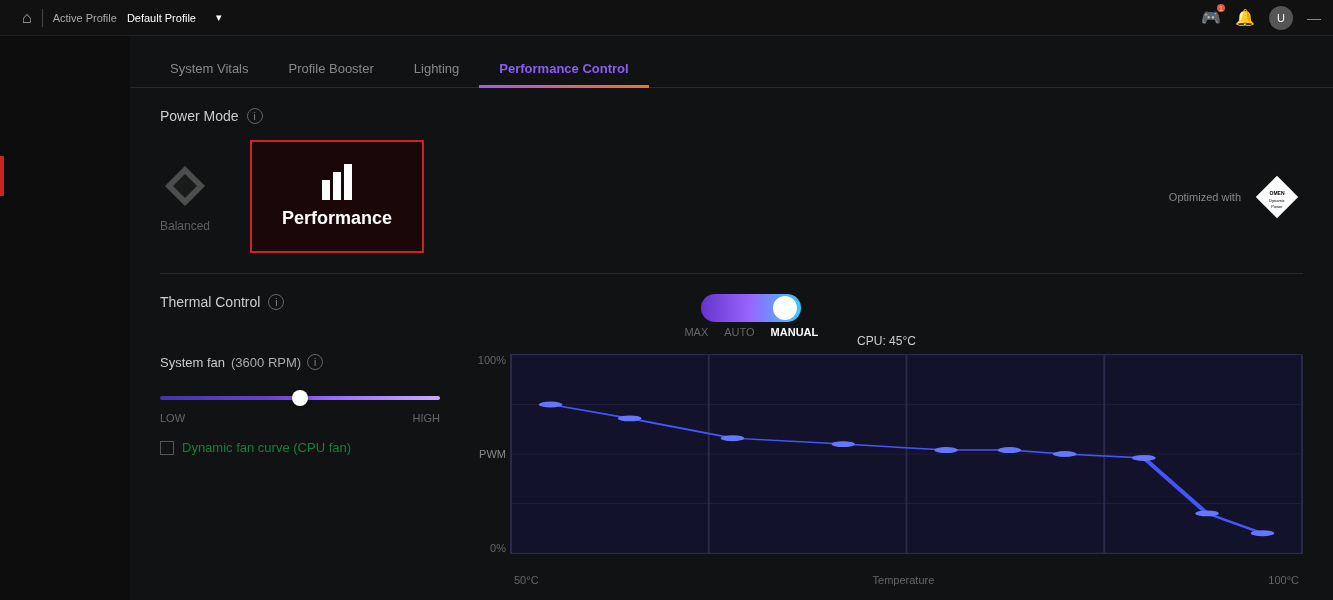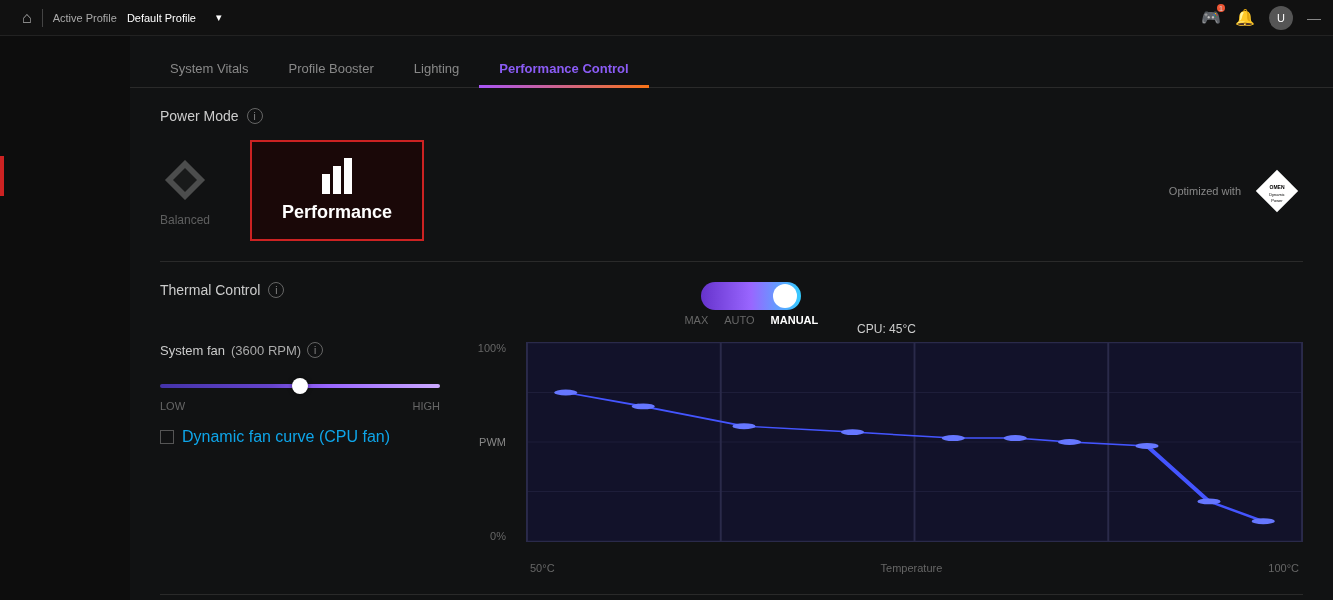--- a/index.html
+++ b/index.html
@@ -210,21 +210,21 @@
       width: 50px;
       height: 50px;
       display: flex;
       align-items: center;
       justify-content: center;
     }
 
     .performance-box {
       border: 2px solid #cc2222;
       background: #1a0808;
-      padding: 16px 30px;
+      padding: 22px 30px;
       display: flex;
       flex-direction: column;
       align-items: center;
       gap: 8px;
       cursor: pointer;
       min-width: 160px;
     }
 
     .bar-chart-icon {
       display: flex;
@@ -368,22 +368,22 @@
     }
     .checkbox {
       width: 14px;
       height: 14px;
       border: 1px solid #555;
       background: transparent;
       cursor: pointer;
       flex-shrink: 0;
     }
     .dynamic-curve-label {
-      font-size: 16px;
-      color: #0ea5e9;
+      font-size: 13px;
+      color: #15803d;
     }
     .chart-title {
       position: absolute;
       top: -20px;
       left: 50%;
       transform: translateX(-50%);
       font-size: 12px;
       color: #ccc;
       white-space: nowrap;
     }
@@ -519,21 +519,21 @@
           </div>
 
           <div class="dynamic-curve">
             <div class="checkbox"></div>
             <span class="dynamic-curve-label">Dynamic fan curve (CPU fan)</span>
           </div>
         </div>
 
         <div style="position: relative; flex: 1;">
           <div class="chart-title">CPU: 45°C</div>
-          <div style="display: flex; align-items: flex-start; gap: 16px;">
+          <div style="display: flex; align-items: flex-start;">
             <div style="position: relative; width: 40px; display: flex; flex-direction: column; justify-content: space-between; height: 200px; font-size: 11px; color: #666; align-items: flex-end; padding-right: 4px;">
               <span>100%</span>
               <span style="color:#888;">PWM</span>
               <span>0%</span>
             </div>
             <div style="flex: 1; position: relative;">
               <svg width="100%" height="200" style="background: #12122a; border: 1px solid #2a2a4a;" viewBox="0 0 200 200" preserveAspectRatio="none">
 
                 <line x1="0" y1="0" x2="200" y2="0" stroke="#2a2a4a" stroke-width="0.5"></line>
                 <line x1="0" y1="50" x2="200" y2="50" stroke="#2a2a4a" stroke-width="0.5"></line>

